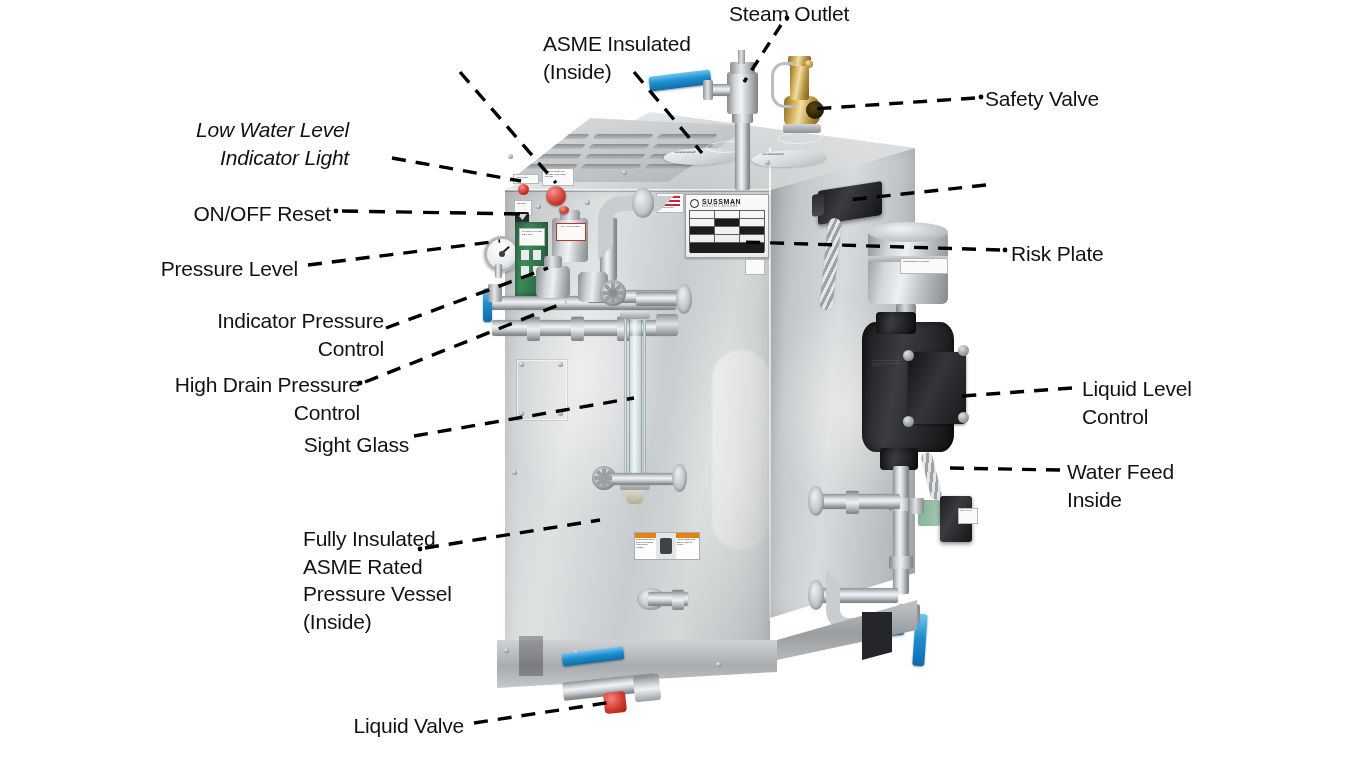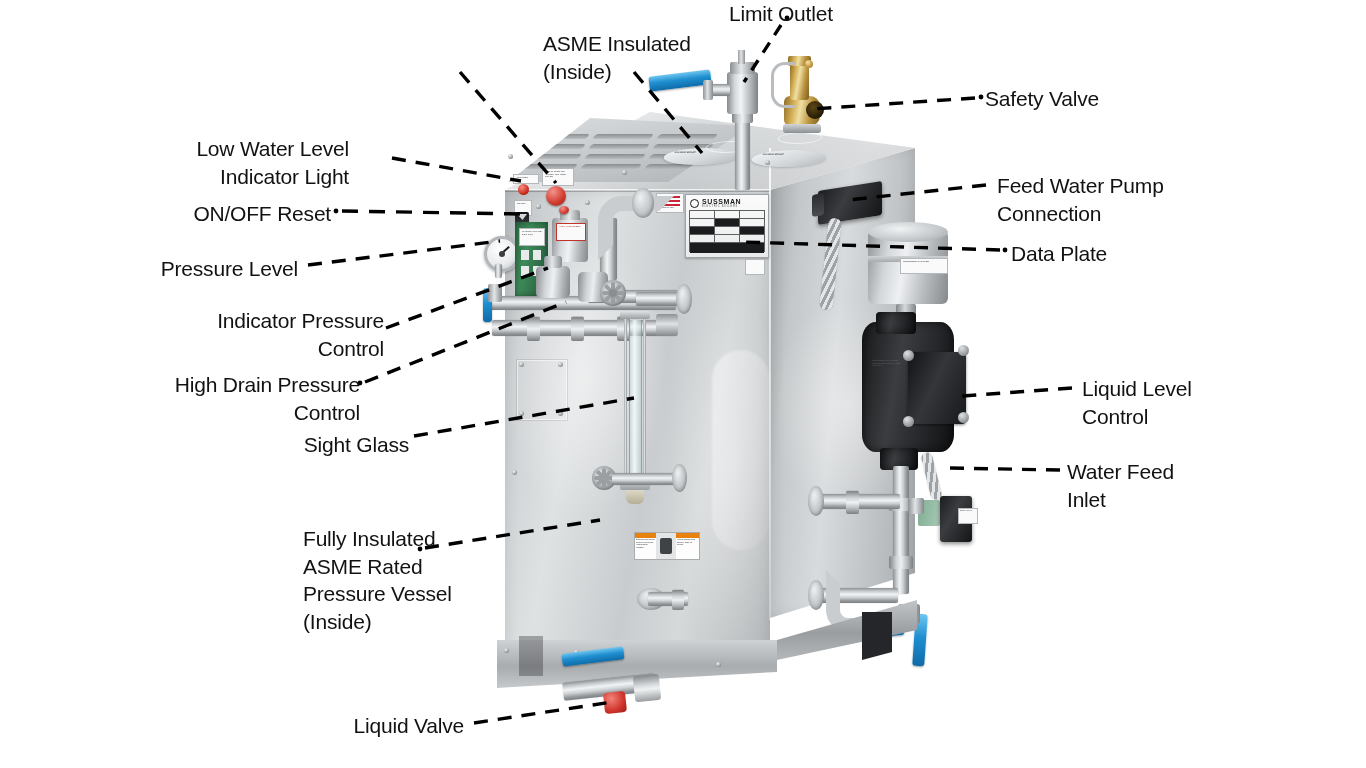--- a/index.html
+++ b/index.html
@@ -543,37 +543,35 @@
       <circle cx="336" cy="211" r="2.4"></circle>
       <circle cx="981" cy="97" r="2.4"></circle>
       <circle cx="1005" cy="250" r="2.4"></circle>
       <circle cx="360" cy="383" r="2.4"></circle>
       <circle cx="420" cy="549" r="2.4"></circle>
     </g>
   </svg>
 
   <div class="label l" style="left:543px;top:30px;">ASME Insulated
 (Inside)</div>
-  <div class="label l" style="left:729px;top:0px;">Limit Outlet</div>
+  <div class="label l" style="left:729px;top:0px;">Steam Outlet</div>
   <div class="label l" style="left:985px;top:85px;">Safety Valve</div>
-  <div class="label r" style="right:1017px;top:135px;">Low Water Level
+  <div class="label r" style="right:1017px;top:116px;font-style:italic;">Low Water Level
 Indicator Light</div>
   <div class="label r" style="right:1035px;top:200px;">ON/OFF Reset</div>
-  <div class="label l" style="left:997px;top:172px;">Feed Water Pump
-Connection</div>
-  <div class="label l" style="left:1011px;top:240px;">Data Plate</div>
+  <div class="label l" style="left:1011px;top:240px;">Risk Plate</div>
   <div class="label r" style="right:1068px;top:255px;">Pressure Level</div>
   <div class="label r" style="right:982px;top:307px;">Indicator Pressure
 Control</div>
   <div class="label r" style="right:1006px;top:371px;">High Drain Pressure
 Control</div>
   <div class="label r" style="right:957px;top:431px;">Sight Glass</div>
   <div class="label l" style="left:1082px;top:375px;">Liquid Level
 Control</div>
   <div class="label l" style="left:1067px;top:458px;">Water Feed
-Inlet</div>
+Inside</div>
   <div class="label l" style="left:303px;top:525px;">Fully Insulated
 ASME Rated
 Pressure Vessel
 (Inside)</div>
   <div class="label r" style="right:902px;top:712px;">Liquid Valve</div>
 
 </div>
 
 </body></html>

